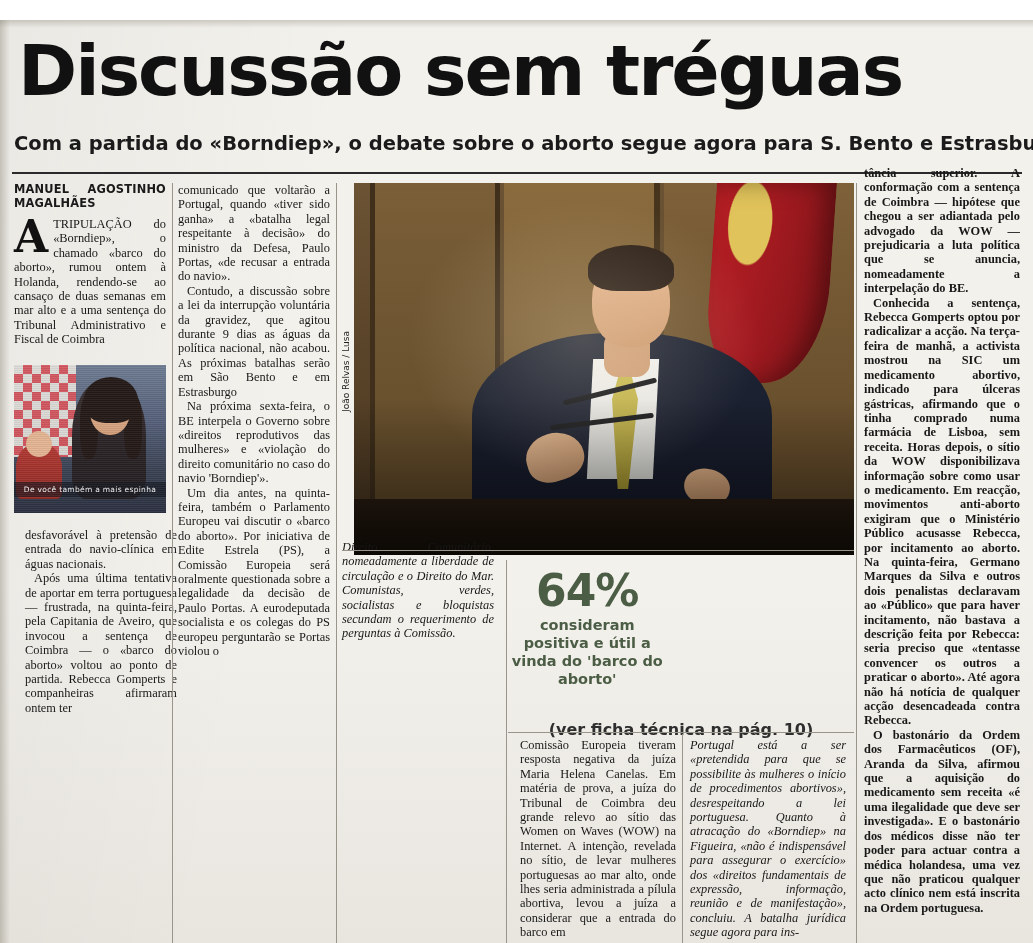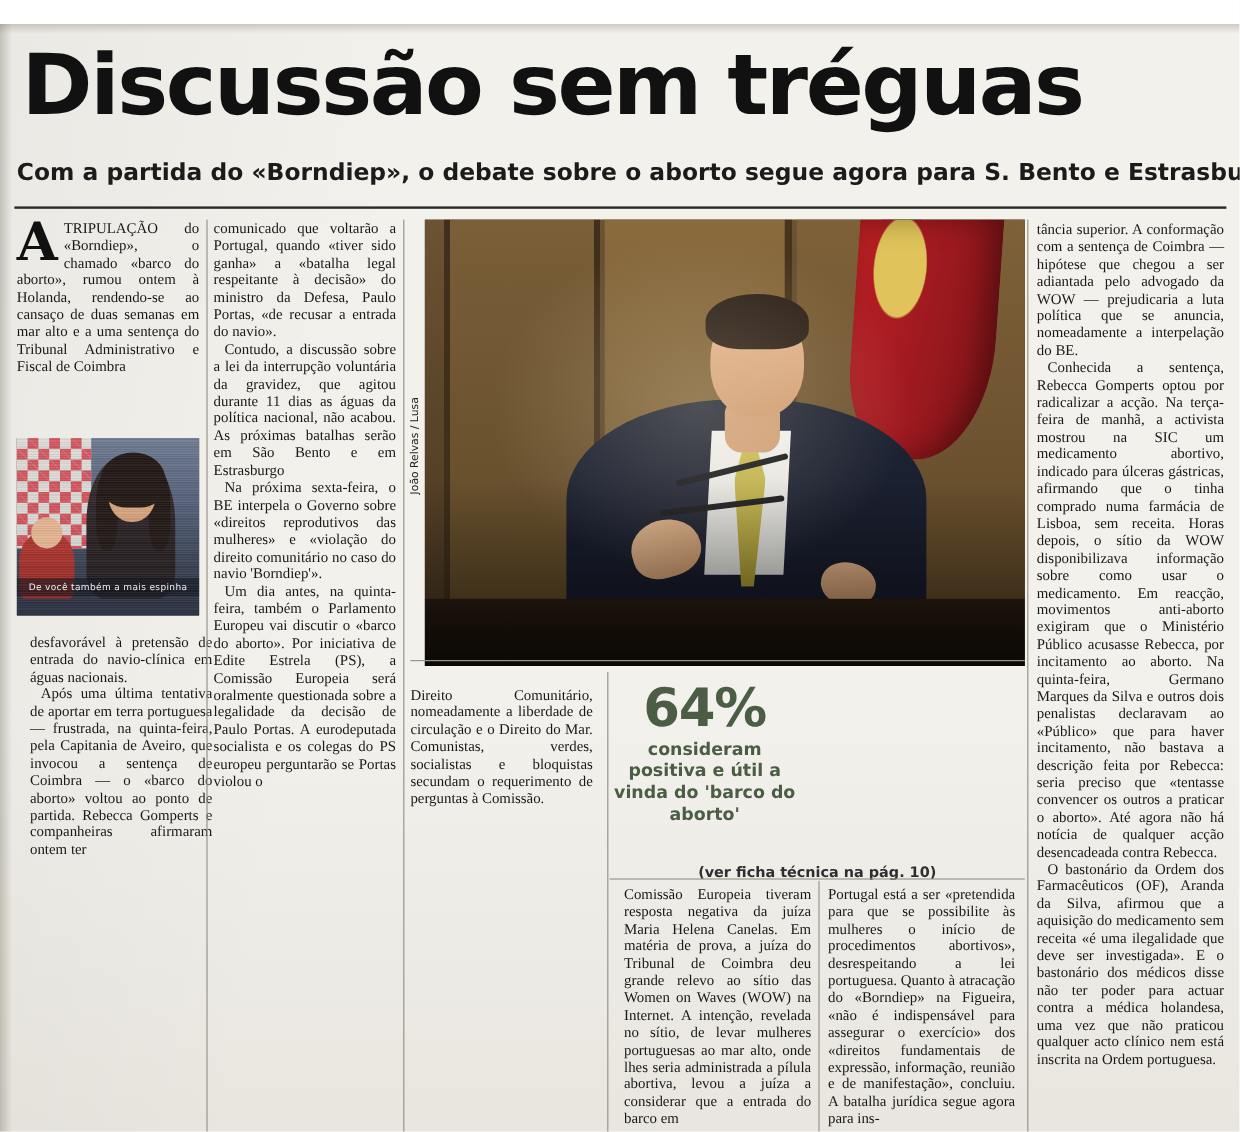--- a/index.html
+++ b/index.html
@@ -94,24 +94,24 @@
     font-family: "DejaVu Serif", serif;
     font-weight: bold;
     font-size: 44px;
     line-height: 34px;
     padding: 3px 5px 0 0;
     color: #111;
   }
   
   #col1 { left: 14px;  top: 163px; width: 152px; }
   #col2 { left: 178px; top: 163px; width: 152px; }
-  #col3 { left: 342px; top: 552px; width: 152px; }
+  #col3 { left: 342px; top: 520px; width: 152px; font-style: italic; }
   #col4 { left: 520px; top: 718px; width: 156px; }
-  #col5 { left: 690px; top: 718px; width: 156px; }
-  #col6 { left: 864px; top: 164px; width: 156px; }
+  #col5 { left: 690px; top: 718px; width: 156px; font-style: italic; }
+  #col6 { left: 864px; top: 146px; width: 156px; font-weight: bold; }
 
   #col1-lower { left: 25px; top: 508px; width: 152px; }
 
   
   .photo-tv {
     position: absolute;
     left: 14px;
     top: 345px;
     width: 152px;
     height: 148px;
@@ -381,21 +381,21 @@
     color: #4b5d44;
     margin-top: 2px;
   }
   .stat-note {
     position: absolute;
     left: 508px;
     top: 700px;
     width: 346px;
     text-align: center;
     font-family: "DejaVu Sans", sans-serif;
-    font-size: 12px;
+    font-size: 16px;
     font-weight: bold;
     color: #2e2e2e;
   }
   
   .vrule {
     position: absolute;
     width: 1px;
     background: #9a958a;
   }
   .hrule {
@@ -418,20 +418,21 @@
 <div class="page">
 
   <div class="paper-edge-t"></div>
   <div class="paper-edge-l"></div>
 
   <div class="headline">Discussão sem tréguas</div>
   <div class="subhead">Com a partida do «Borndiep», o debate sobre o aborto segue agora para S. Bento e Estrasburgo</div>
   <div class="rule-top"></div>
 
   <div class="col" id="col1">
+    <div class="byline">MANUEL AGOSTINHO MAGALHÃES</div>
     <p class="first dropcap-para">
       <span class="dropcap">A</span>
       <span>TRIPULAÇÃO do «Borndiep», o chamado «barco do aborto», rumou ontem à Holanda, rendendo-se ao cansaço de duas semanas em mar alto e a uma sentença do Tribunal Administrativo e Fiscal de Coimbra</span>
     </p>
   </div>
 
   <div class="photo-tv">
     <div class="tv-bg"></div>
     <div class="tv-check"></div>
     <div class="tv-kid"></div>
@@ -447,21 +448,21 @@
     <div class="tv-scan"></div>
   </div>
 
   <div class="col" id="col1-lower">
     <p class="first"><span>desfavorável à pretensão de entrada do navio-clínica em águas nacionais.</span></p>
     <p><span>Após uma última tentativa de aportar em terra portuguesa — frustrada, na quinta-feira, pela Capitania de Aveiro, que invocou a sentença de Coimbra — o «barco do aborto» voltou ao ponto de partida. Rebecca Gomperts e companheiras afirmaram ontem ter</span></p>
   </div>
 
   <div class="col" id="col2">
     <p class="first"><span>comunicado que voltarão a Portugal, quando «tiver sido ganha» a «batalha legal respeitante à decisão» do ministro da Defesa, Paulo Portas, «de recusar a entrada do navio».</span></p>
-    <p><span>Contudo, a discussão sobre a lei da interrupção voluntária da gravidez, que agitou durante 11 dias as águas da política nacional, não acabou. As próximas batalhas serão em São Bento e em Estrasburgo</span></p>
+    <p><span>Contudo, a discussão sobre a lei da interrupção voluntária da gravidez, que agitou durante 9 dias as águas da política nacional, não acabou. As próximas batalhas serão em São Bento e em Estrasburgo</span></p>
     <p><span>Na próxima sexta-feira, o BE interpela o Governo sobre «direitos reprodutivos das mulheres» e «violação do direito comunitário no caso do navio 'Borndiep'».</span></p>
     <p><span>Um dia antes, na quinta-feira, também o Parlamento Europeu vai discutir o «barco do aborto». Por iniciativa de Edite Estrela (PS), a Comissão Europeia será oralmente questionada sobre a legalidade da decisão de Paulo Portas. A eurodeputada socialista e os colegas do PS europeu perguntarão se Portas violou o</span></p>
   </div>
 
   <div class="photo-main">
     <div class="pm-wall"></div>
     <div class="pm-panel-a"></div>
     <div class="pm-panel-b"></div>
     <div class="pm-panel-c"></div>
     <div class="pm-flag-stripe"></div>

